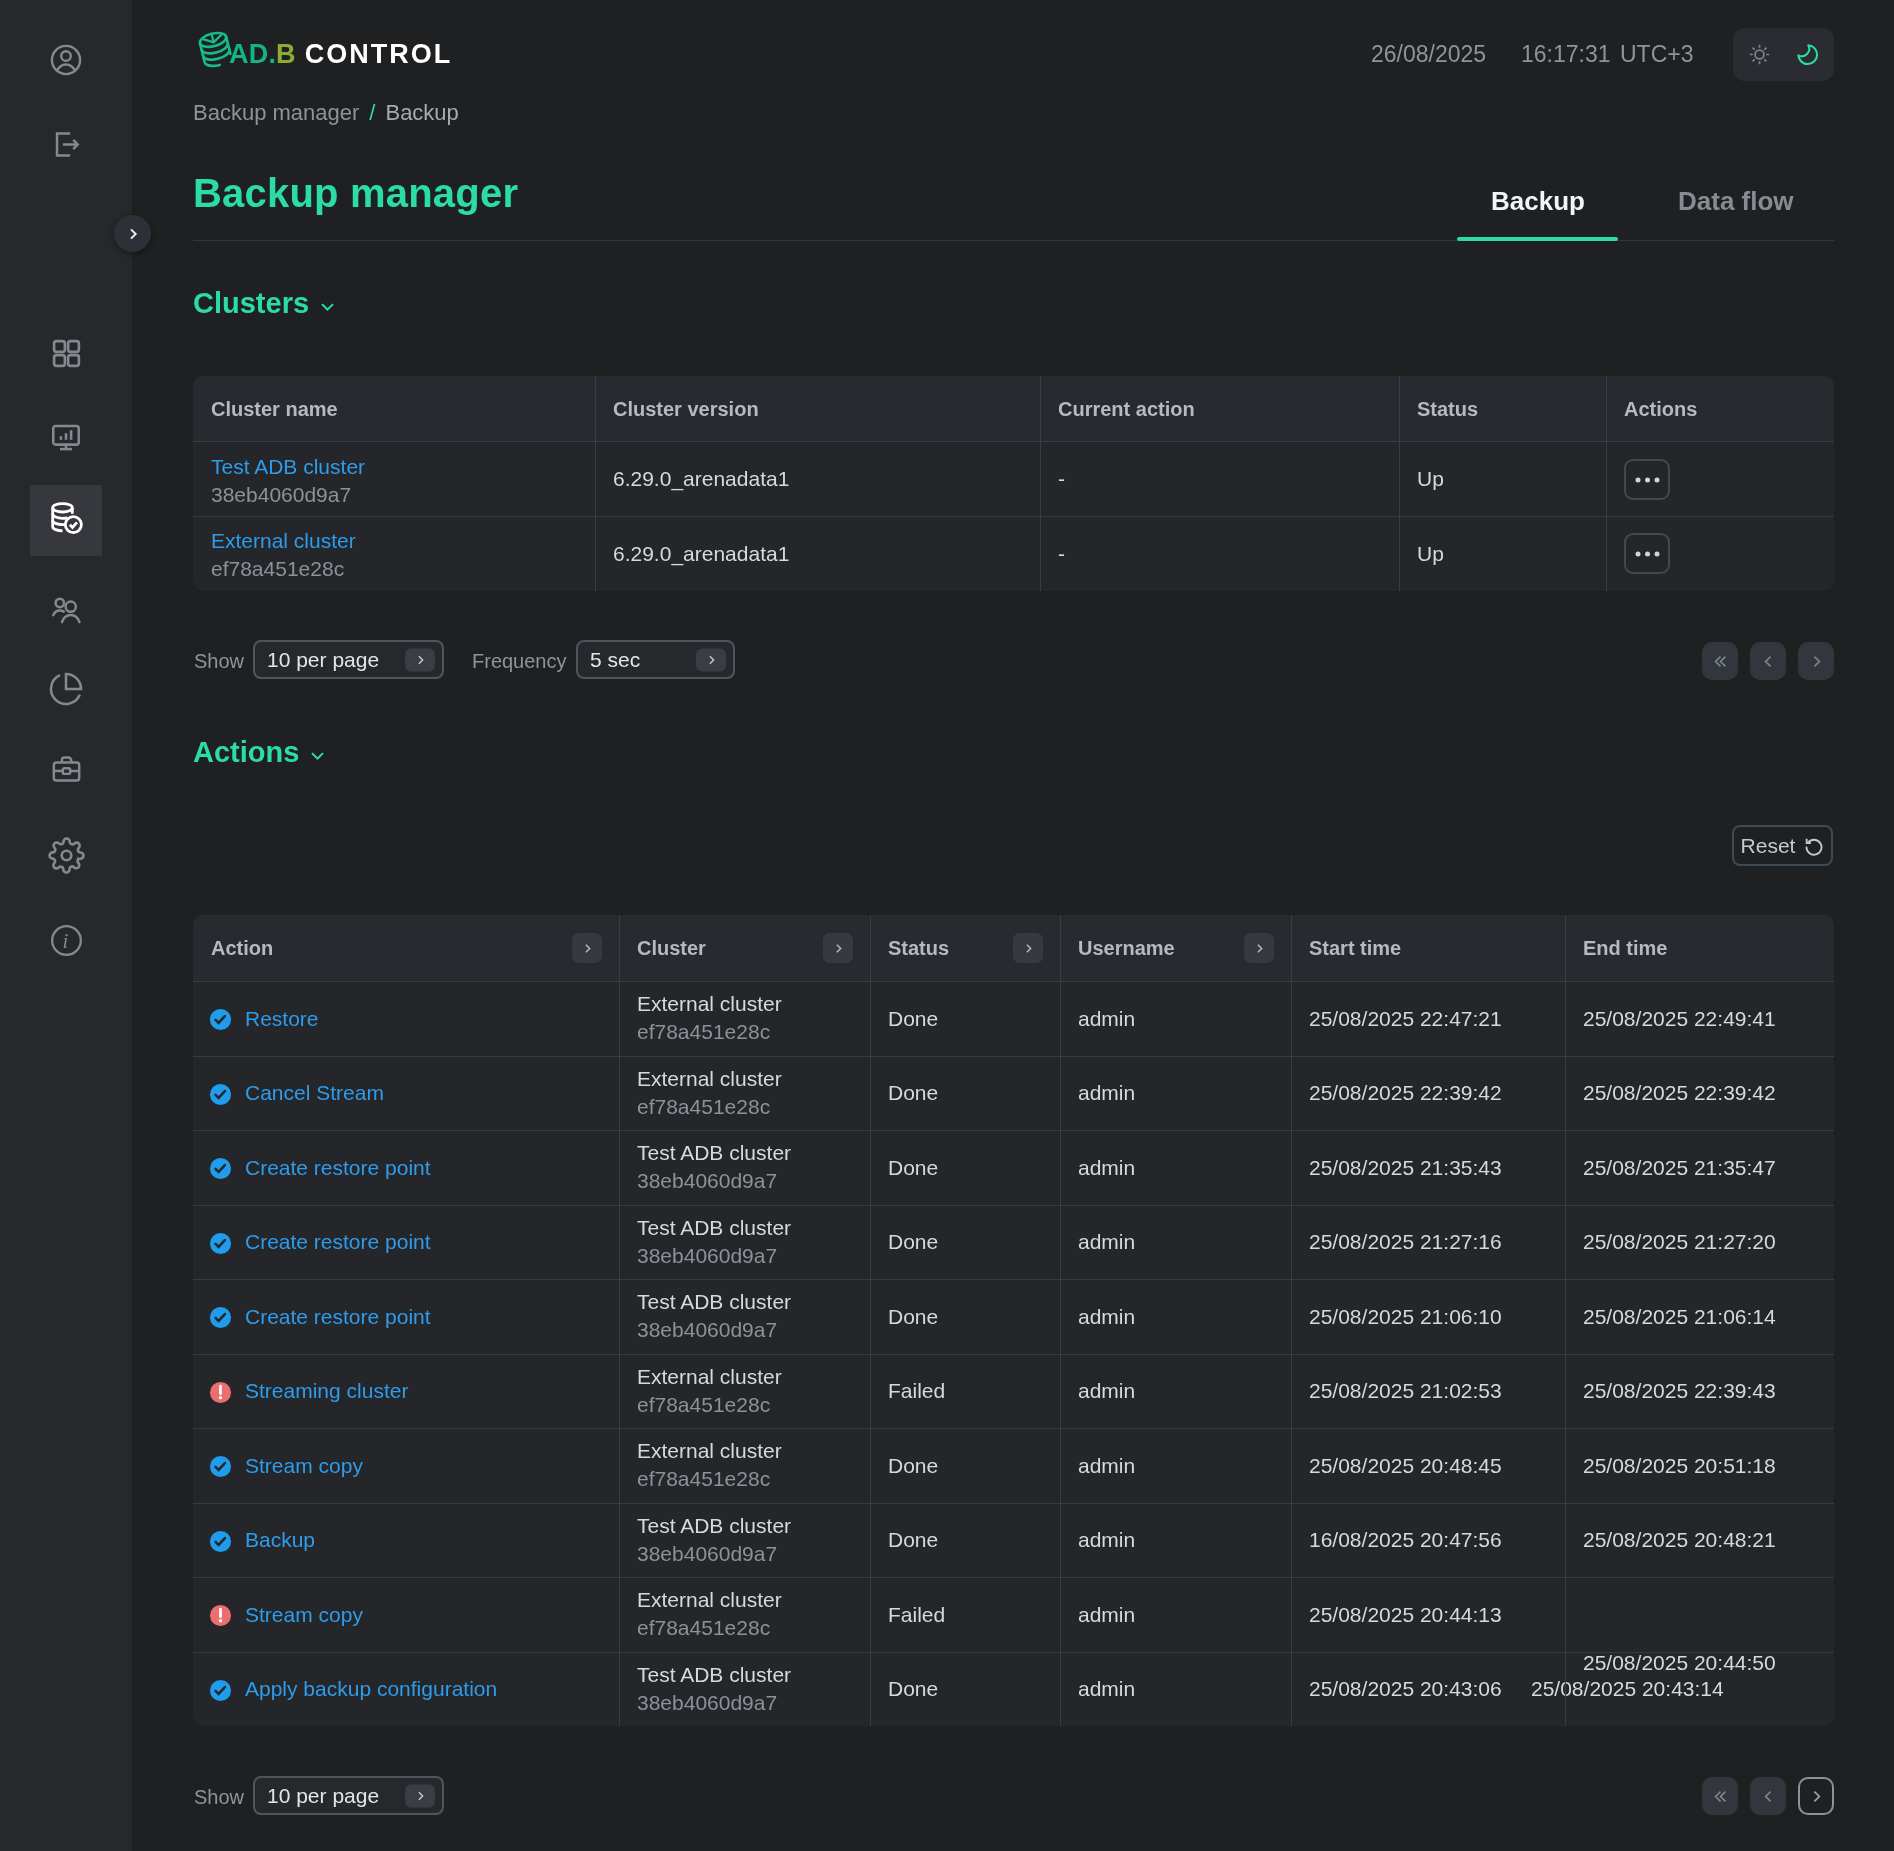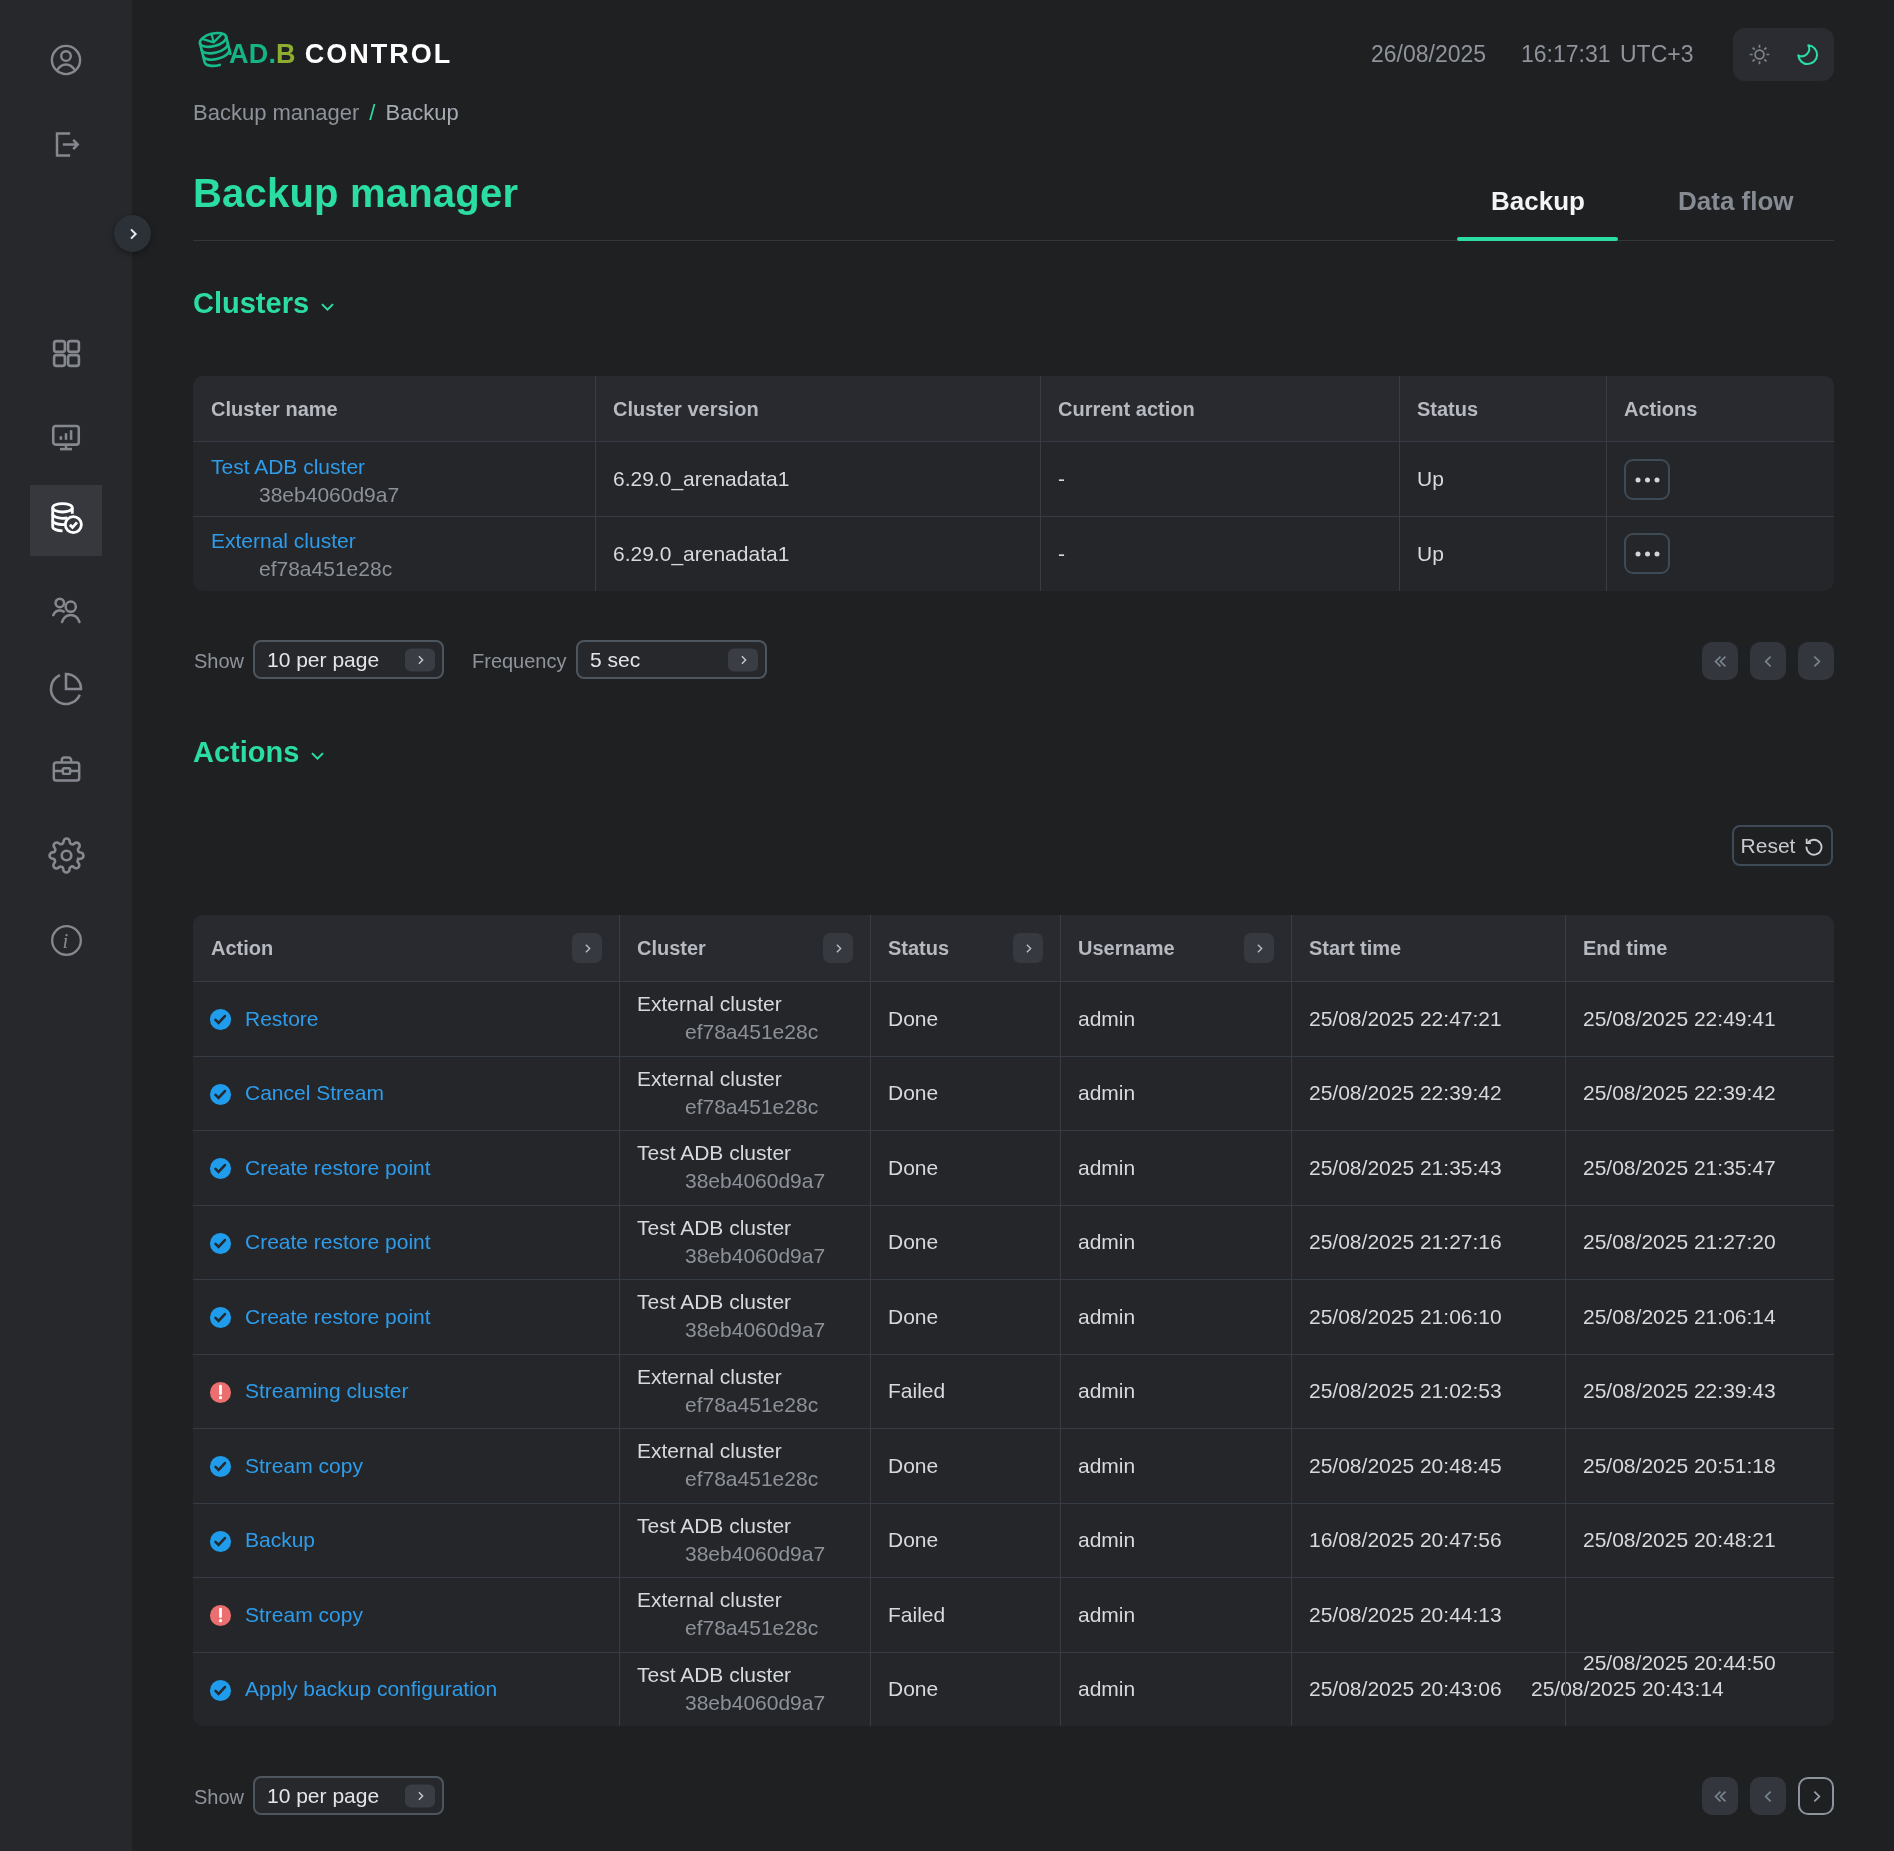--- a/index.html
+++ b/index.html
@@ -27,21 +27,21 @@
 
 .sect{position:absolute;left:193px;font-size:29px;font-weight:bold;color:#2bdca3;display:flex;align-items:center;gap:9px;}
 
 .tbl{position:absolute;left:193px;width:1641px;background:#242629;border-radius:10px;}
 .thead{position:relative;background:#292a2f;border-radius:10px 10px 0 0;}
 .trow{position:relative;border-top:1px solid #353c46;}
 .vsep{position:absolute;top:0;bottom:0;width:1px;background:#393c42;z-index:2;}
 .hcell{position:absolute;font-size:20px;font-weight:bold;color:#b6b9c0;top:50%;transform:translateY(-50%);}
 .cell{position:absolute;font-size:21px;color:#d6d9de;top:50%;transform:translateY(-50%);white-space:nowrap;}
 .cell2{position:absolute;font-size:21px;white-space:nowrap;}
-.sub{color:#8d9199;margin-left:48px;}
+.sub{color:#8d9199;}
 .link{color:#2e9ceb;}
 .hbtn{position:absolute;width:30px;height:30px;border-radius:7px;background:#36393f;top:18px;display:flex;align-items:center;justify-content:center;color:#b9bdc4;}
 
 .lbl{position:absolute;font-size:20px;color:#8f939b;}
 .sel{position:absolute;height:39px;border:2px solid #4d565f;border-radius:8px;background:#27282c;display:flex;align-items:center;}
 .sel .txt{font-size:21px;color:#e3e5e9;padding-left:12px;}
 .sel .chv{position:absolute;right:7px;top:50%;transform:translateY(-50%);width:30px;height:23px;border-radius:6px;background:#3a3d43;display:flex;align-items:center;justify-content:center;color:#c6cad0;}
 
 .pg{position:absolute;width:36px;height:38px;border-radius:10px;background:#33363c;display:flex;align-items:center;justify-content:center;color:#79848f;}
 .pg.bord{background:transparent;border:2px solid #8b939c;color:#9aa3ad;}
@@ -227,21 +227,21 @@
 <div class="lbl" style="left:194px;top:650px;">Show</div>
 <div class="sel" style="left:253px;top:640px;width:191px;">
   <span class="txt">10 per page</span>
   <span class="chv">
         <svg width="13" height="13" viewBox="0 0 24 24" fill="none" stroke="currentColor" stroke-width="2.6">
           <polyline points="9,5 16,12 9,19"></polyline>
         </svg>
       </span>
 </div>
 <div class="lbl" style="left:472px;top:650px;">Frequency</div>
-<div class="sel" style="left:576px;top:640px;width:191px;">
+<div class="sel" style="left:576px;top:640px;width:159px;">
   <span class="txt">5 sec</span>
   <span class="chv">
         <svg width="13" height="13" viewBox="0 0 24 24" fill="none" stroke="currentColor" stroke-width="2.6">
           <polyline points="9,5 16,12 9,19"></polyline>
         </svg>
       </span>
 </div>
 <div class="pg" style="left:1702px;top:642px;">
       <svg width="17" height="17" viewBox="0 0 24 24" fill="none" stroke="currentColor" stroke-width="2.4">
         <polyline points="12,5 5,12 12,19"></polyline>

